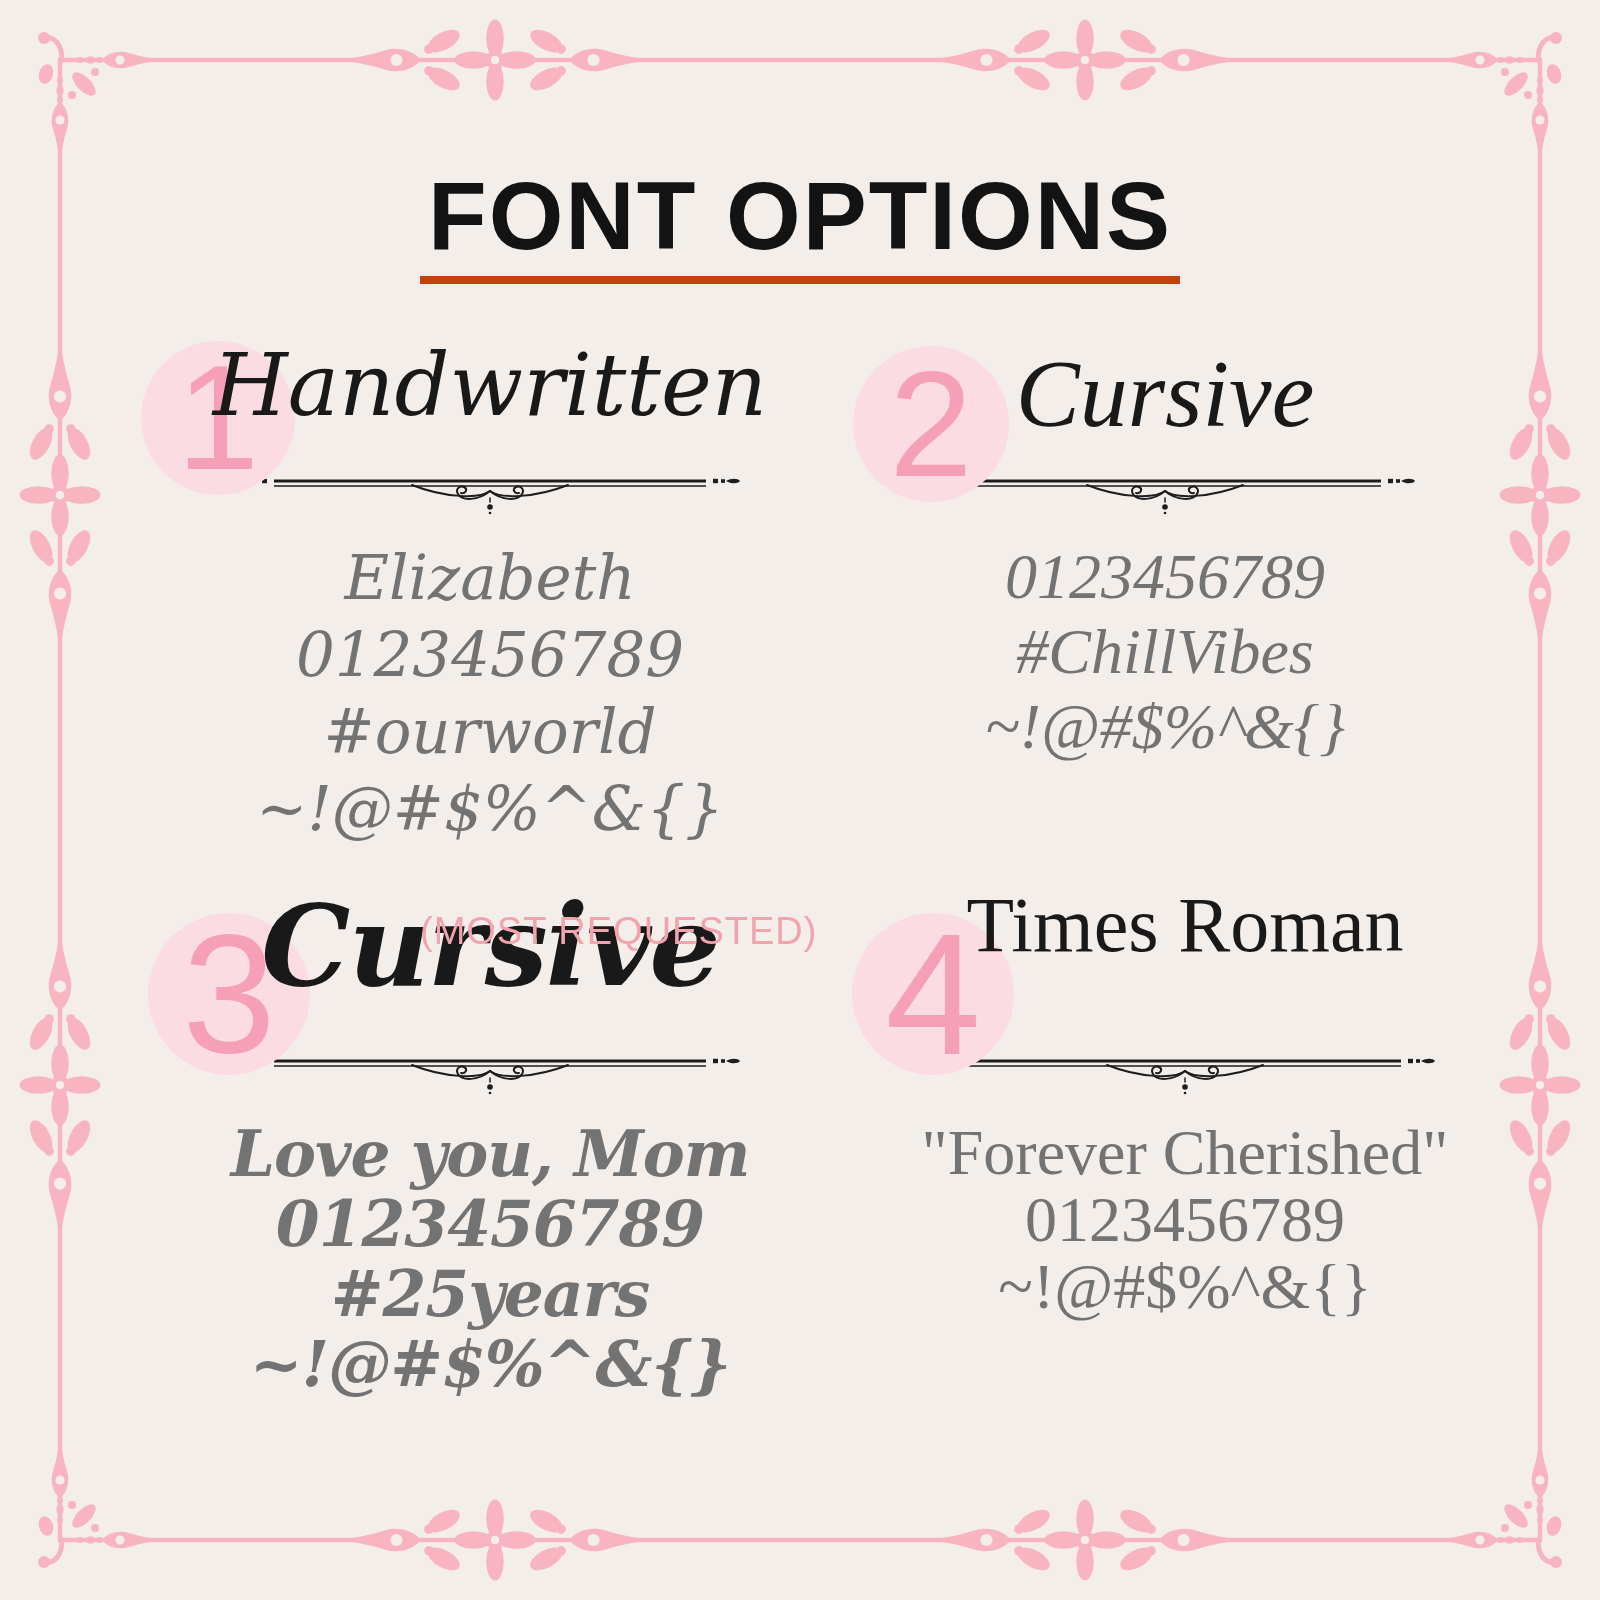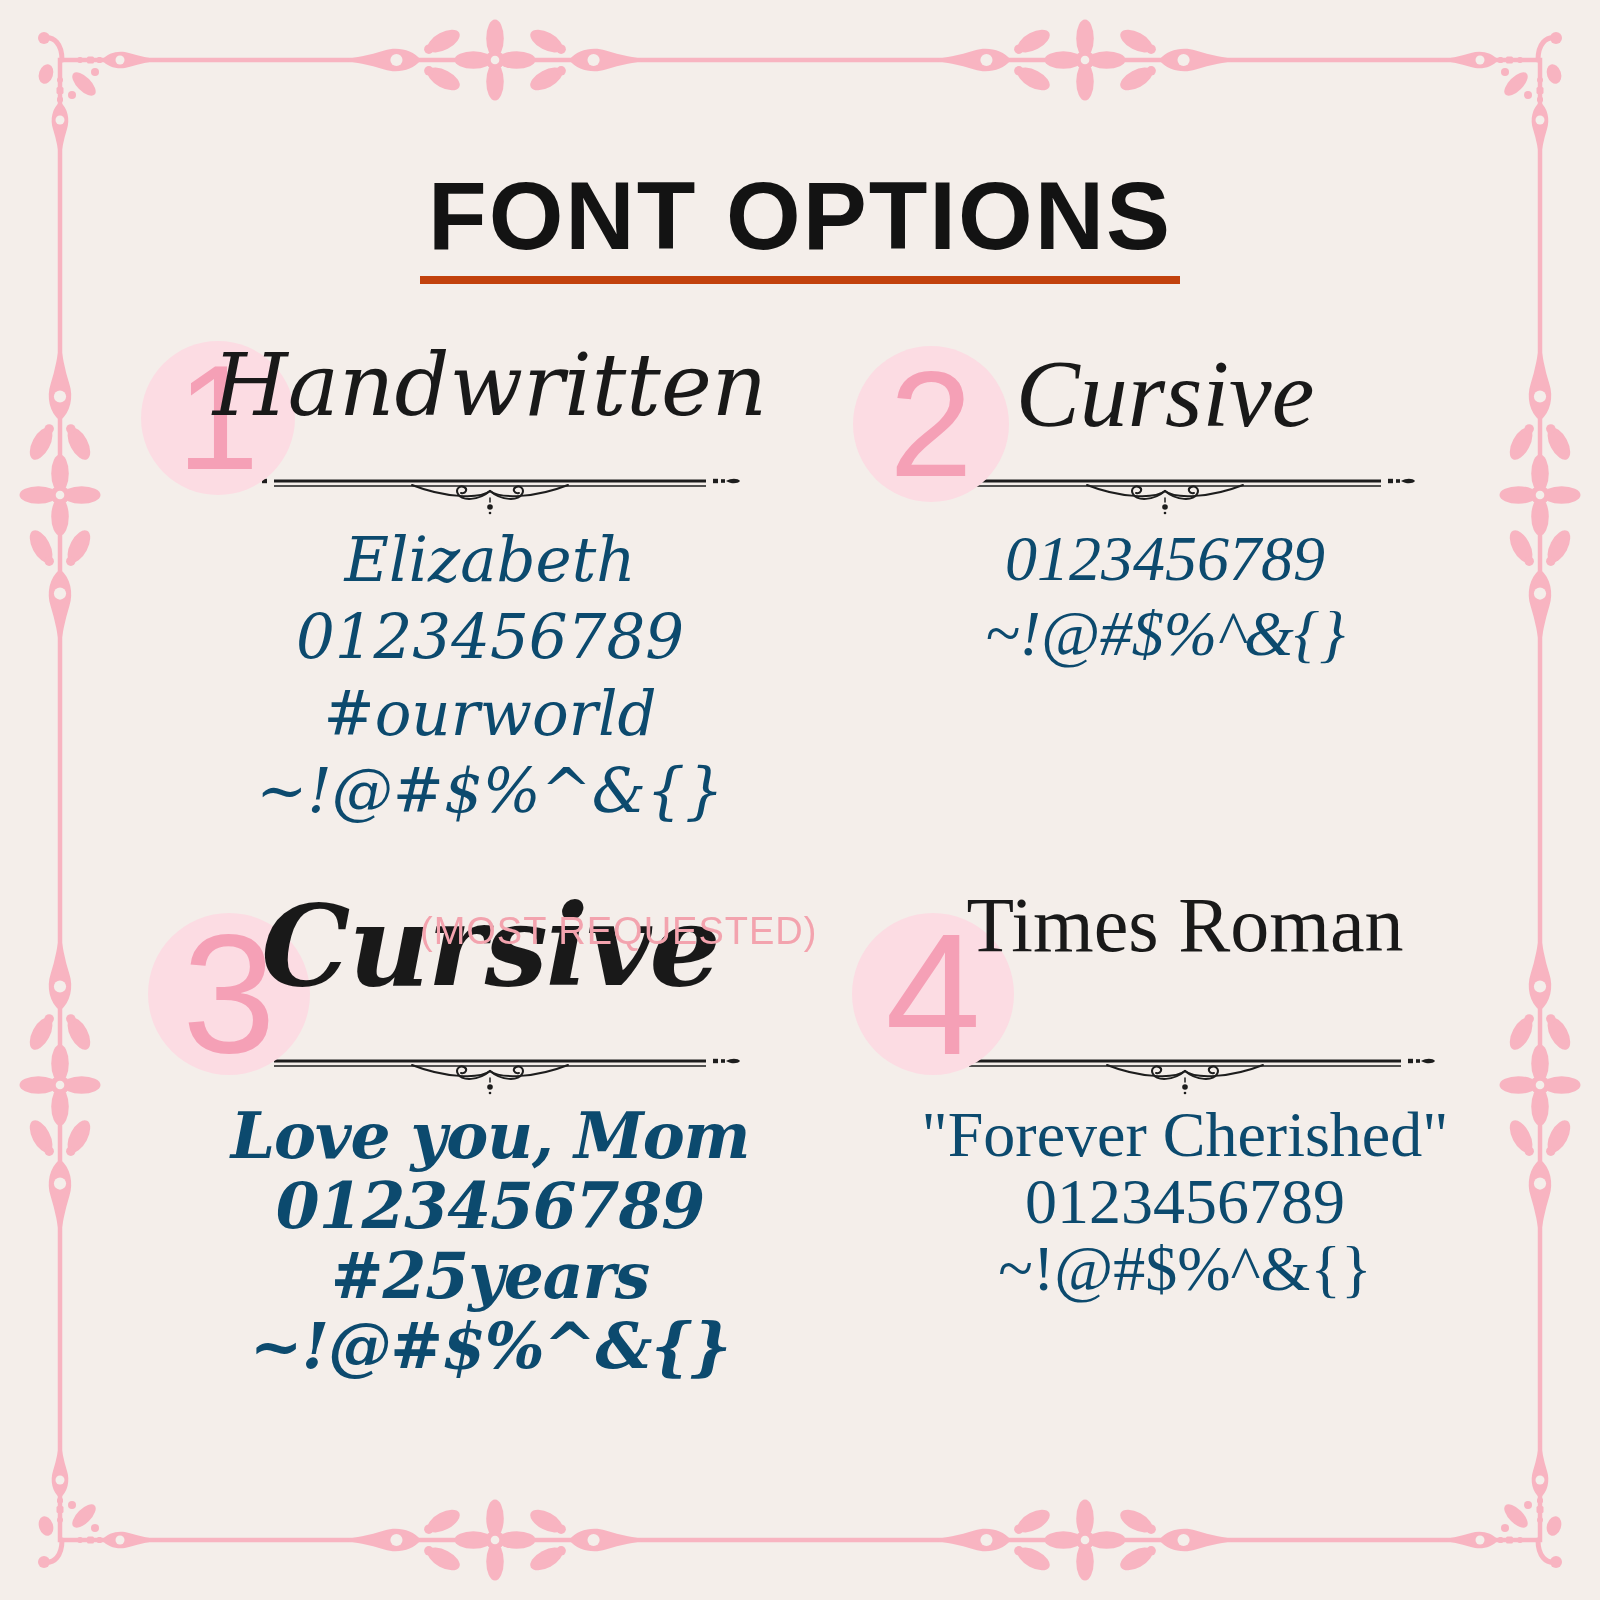--- a/index.html
+++ b/index.html
@@ -30,21 +30,21 @@
   .s1 .name{height:130px;line-height:135px;font:italic 400 86px "DejaVu Serif",serif;text-align:center;}
   .s2 .name{height:127px;line-height:130px;font:italic 400 96px "Liberation Serif",serif;}
   .s3 .name{height:165px;line-height:205px;font:italic 700 112px "DejaVu Serif",serif;letter-spacing:-2px;}
   .s4 .name{height:165px;line-height:225px;font:400 78px "Liberation Serif",serif;}
 
   .badge{position:absolute;top:30px;left:250px;width:400px;text-align:left;z-index:2;
          font-family:"Liberation Sans",sans-serif;font-size:38px;letter-spacing:1px;color:#f3a3ae;}
 
   .divider{display:block;width:500px;height:54px;margin:0 auto;}
 
-  .samples{margin-top:2px;color:#0c4a6e;}
+  .samples{margin-top:20px;color:#737373;}
   .s1 .samples{font:italic 400 61px "DejaVu Serif",serif;line-height:77px;}
   .s2 .samples{font:italic 400 64px "Liberation Serif",serif;line-height:75px;}
   .s3 .samples{font:italic 700 63px "DejaVu Serif",serif;line-height:70px;letter-spacing:-1px;}
   .s4 .samples{font:400 64px "Liberation Serif",serif;line-height:67px;}
 </style>
 </head>
 <body>
 
 <div class="canvas">
 
@@ -165,20 +165,21 @@
   <section class="font-section s2">
     <div class="circle c2">
       <span class="num">2</span>
     </div>
     <div class="name">Cursive</div>
     <svg class="divider" viewBox="0 0 500 54">
         <use href="#divider-art"></use>
       </svg>
     <div class="samples">
       <div class="sample">0123456789</div>
+      <div class="sample">#ChillVibes</div>
       <div class="sample">~!@#$%^&amp;{}</div>
     </div>
   </section>
 
   <section class="font-section s3">
     <div class="circle c3">
       <span class="num">3</span>
     </div>
     <div class="badge">(MOST REQUESTED)</div>
     <div class="name">Cursive</div>

